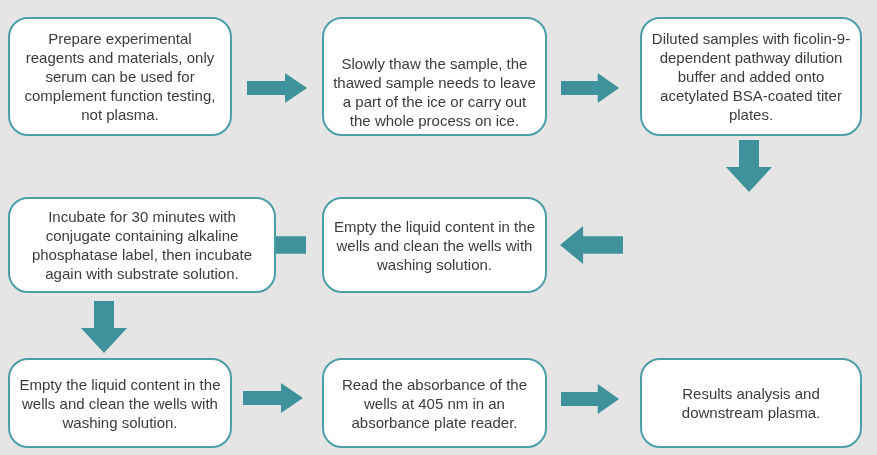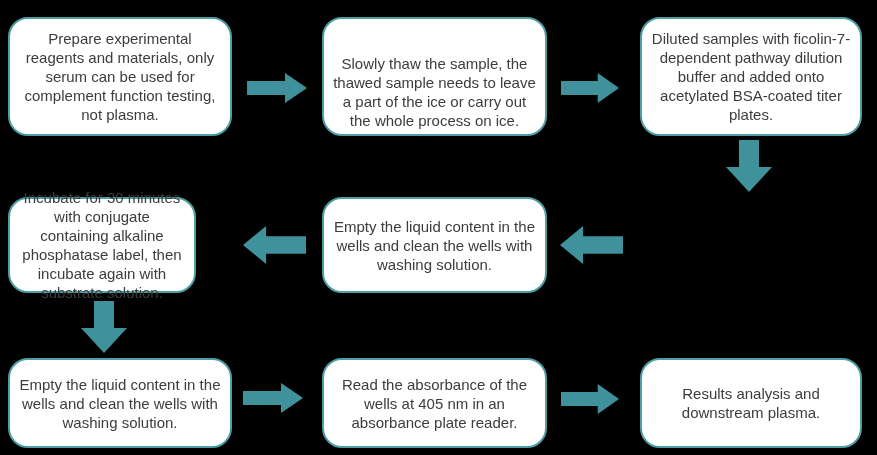--- a/index.html
+++ b/index.html
@@ -1,19 +1,19 @@
 <!DOCTYPE html>
 <html><head>
 <meta charset="utf-8">
 <style>
   html,body{margin:0;padding:0;background:#ffffff;}
   .canvas{
     position:relative;
     width:877px;height:455px;
-    background:#000000;
+    background:#e5e5e5;
     font-family:"Liberation Sans", sans-serif;
     overflow:hidden;
   }
   .flow-box{
     position:absolute;
     box-sizing:border-box;
     border:2px solid #4D9FA6;
     border-radius:20px;
     background:#ffffff;
     color:#3C3C3C;
@@ -51,21 +51,21 @@
     <span>Slowly thaw the sample, the thawed sample needs to leave a part of the ice or carry out the whole process on ice.</span>
   </div>
 
   <span class="arrow" style="left:561px;top:73px;width:58px;height:30px;">
     <svg viewBox="0 0 60 30" preserveAspectRatio="none">
         <polygon points="0,8 38,8 38,0 60,15 38,30 38,22 0,22"></polygon>
       </svg>
   </span>
 
   <div class="flow-box" style="left:640px;top:17px;width:222px;height:119px;">
-    <span>Diluted samples with ficolin-7-dependent pathway dilution buffer and added onto acetylated BSA-coated titer plates.</span>
+    <span>Diluted samples with ficolin-9-dependent pathway dilution buffer and added onto acetylated BSA-coated titer plates.</span>
   </div>
 
   <span class="arrow" style="left:726px;top:140px;width:46px;height:52px;">
     <svg viewBox="0 0 46 50" preserveAspectRatio="none">
         <polygon points="13,0 33,0 33,26 46,26 23,50 0,26 13,26"></polygon>
       </svg>
   </span>
 
 
   <span class="arrow" style="left:560px;top:226px;width:63px;height:38px;">
@@ -77,21 +77,21 @@
   <div class="flow-box" style="left:322px;top:197px;width:225px;height:96px;">
     <span>Empty the liquid content in the wells and clean the wells with washing solution.</span>
   </div>
 
   <span class="arrow" style="left:243px;top:226px;width:63px;height:38px;">
     <svg viewBox="0 0 60 30" preserveAspectRatio="none">
         <polygon points="60,8 22,8 22,0 0,15 22,30 22,22 60,22"></polygon>
       </svg>
   </span>
 
-  <div class="flow-box" style="left:8px;top:197px;width:188px;height:96px;">
+  <div class="flow-box" style="left:8px;top:197px;width:268px;height:96px;">
     <span>Incubate for 30 minutes with conjugate containing alkaline phosphatase label, then incubate again with substrate solution.</span>
   </div>
 
   <span class="arrow" style="left:81px;top:301px;width:46px;height:52px;">
     <svg viewBox="0 0 46 50" preserveAspectRatio="none">
         <polygon points="13,0 33,0 33,26 46,26 23,50 0,26 13,26"></polygon>
       </svg>
   </span>
 
   <div class="flow-box" style="left:8px;top:358px;width:224px;height:90px;">

